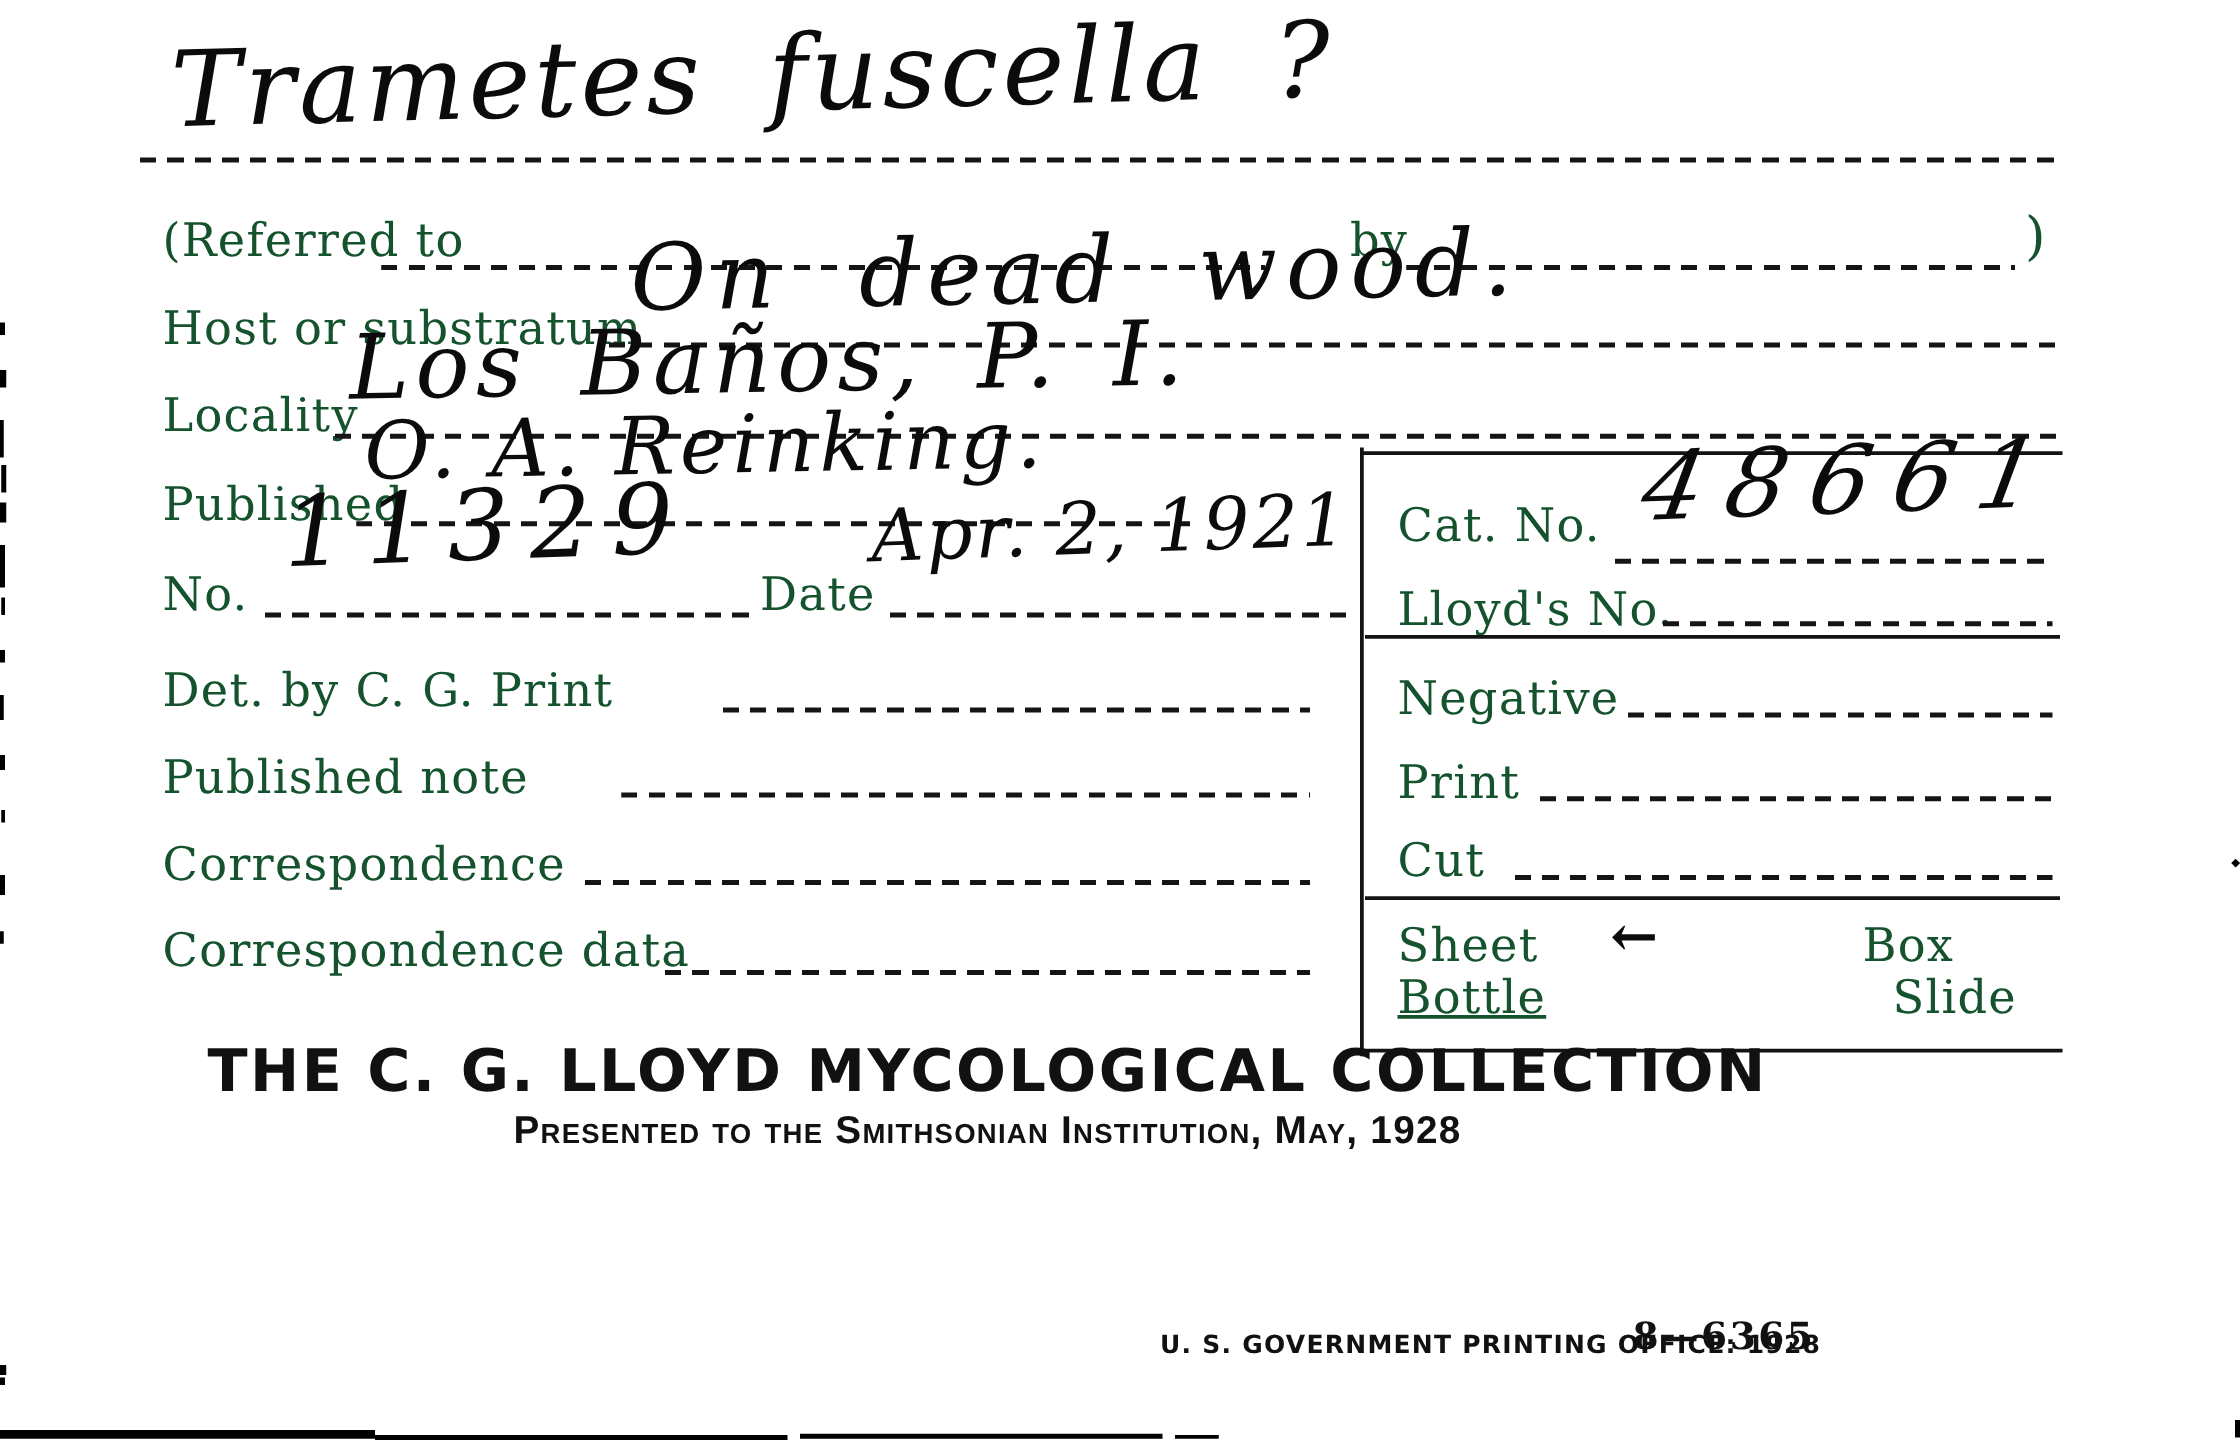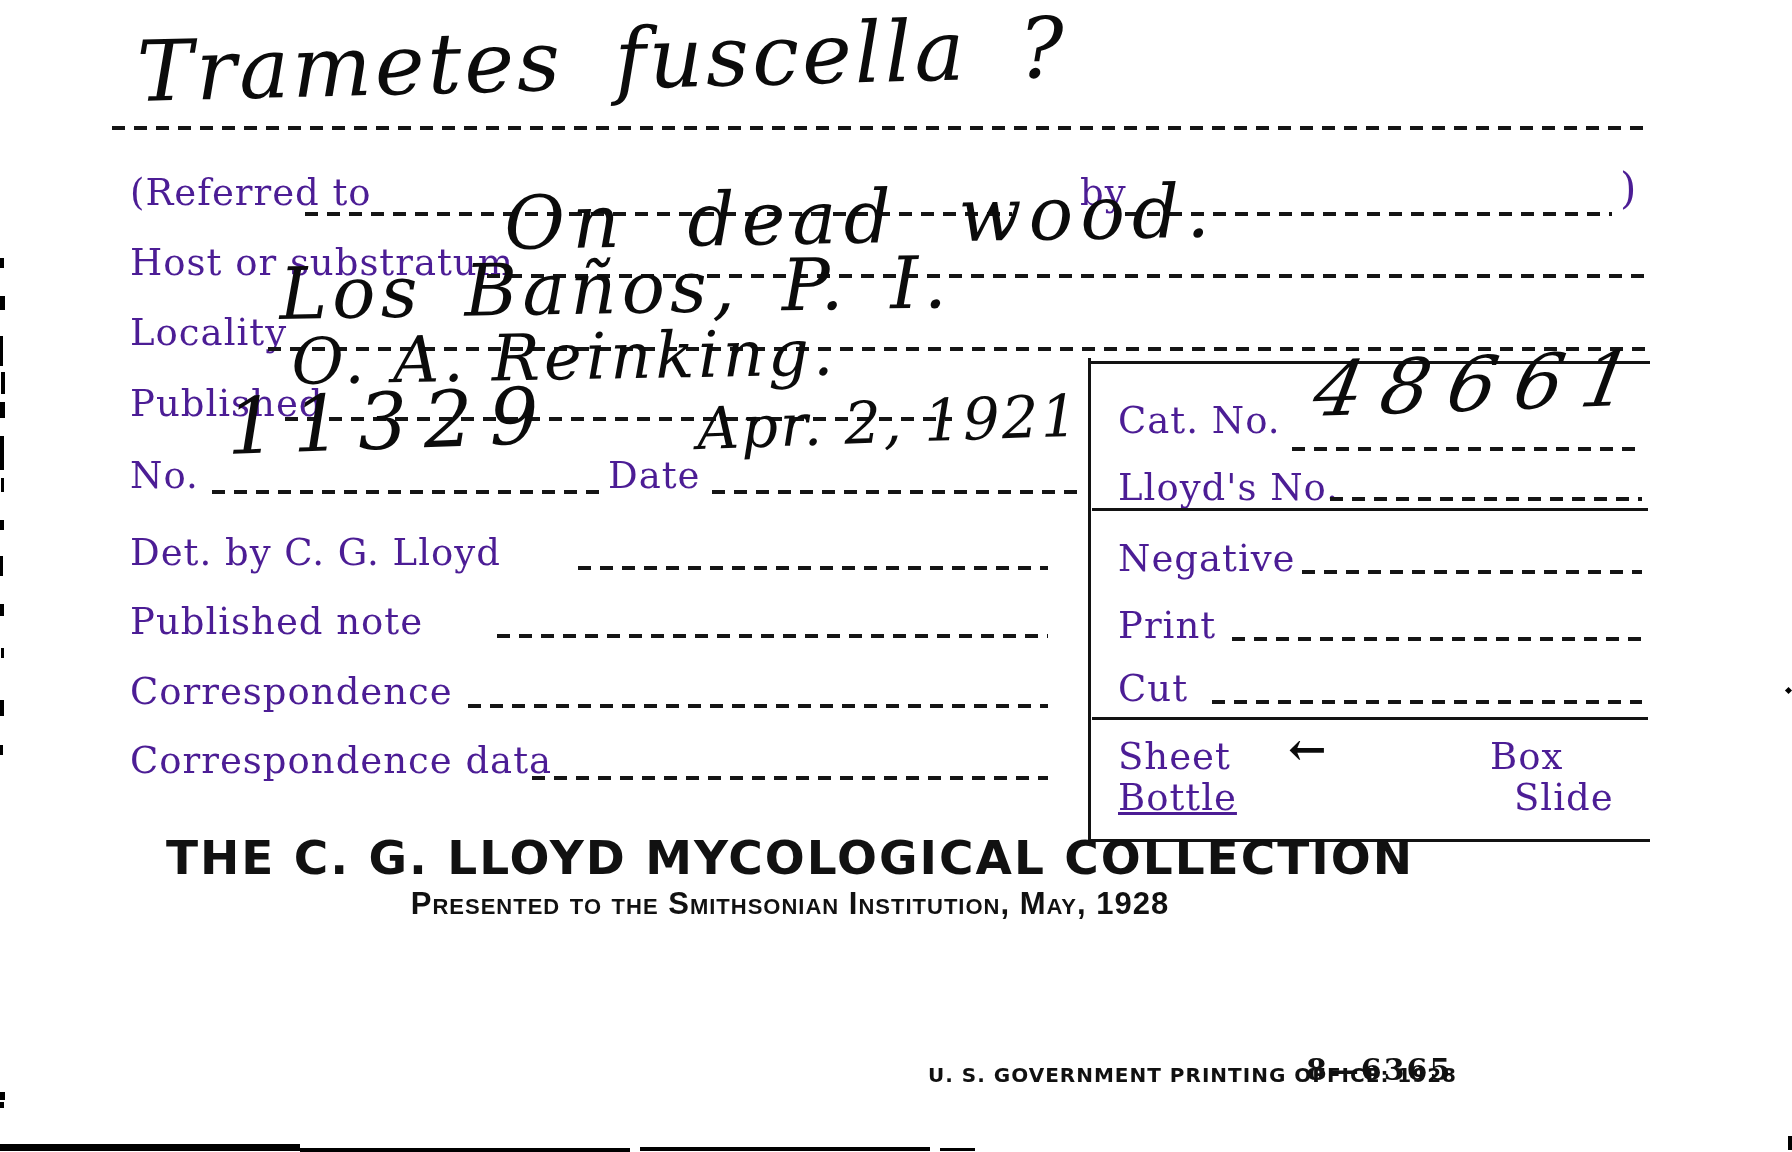--- a/index.html
+++ b/index.html
@@ -10,21 +10,21 @@
     color:#111;
     font-family:"DejaVu Serif", serif;
     overflow:hidden;
   }
   .lbl{
     position:absolute;
     font-size:37px;
     line-height:1;
     white-space:nowrap;
     letter-spacing:1px;
-    color:#4c1d95;
+    color:#14532d;
   }
   .dash{
     position:absolute;
     height:4px;
     background:repeating-linear-gradient(90deg,#151515 0 13px,transparent 13px 22px);
   }
   .solid{
     position:absolute;
     height:3px;
     background:#131313;
@@ -109,21 +109,21 @@
   <div class="dash" style="left:285px;top:417px;width:667px;"></div>
   <div class="hand" style="left:292px;top:330px;font-size:64px;letter-spacing:4px;transform:rotate(-1deg);">O. A. Reinking.</div>
 
   <div class="lbl" style="left:130px;top:457px;">No.</div>
   <div class="dash" style="left:212px;top:490px;width:390px;"></div>
   <div class="hand" style="left:228px;top:388px;font-size:78px;letter-spacing:16px;transform:rotate(-2deg);">11329</div>
   <div class="lbl" style="left:608px;top:457px;">Date</div>
   <div class="dash" style="left:712px;top:490px;width:366px;"></div>
   <div class="hand" style="left:698px;top:400px;font-size:58px;letter-spacing:2px;transform:rotate(-2deg);">Apr. 2, 1921</div>
 
-  <div class="lbl" style="left:130px;top:534px;">Det. by C. G. Lloyd</div>
+  <div class="lbl" style="left:130px;top:534px;">Det. by C. G. Print</div>
   <div class="dash" style="left:578px;top:566px;width:470px;"></div>
 
   <div class="lbl" style="left:130px;top:603px;">Published note</div>
   <div class="dash" style="left:497px;top:634px;width:551px;"></div>
 
   <div class="lbl" style="left:130px;top:673px;">Correspondence</div>
   <div class="dash" style="left:468px;top:704px;width:580px;"></div>
 
   <div class="lbl" style="left:130px;top:742px;">Correspondence data</div>
   <div class="dash" style="left:532px;top:776px;width:516px;"></div>

